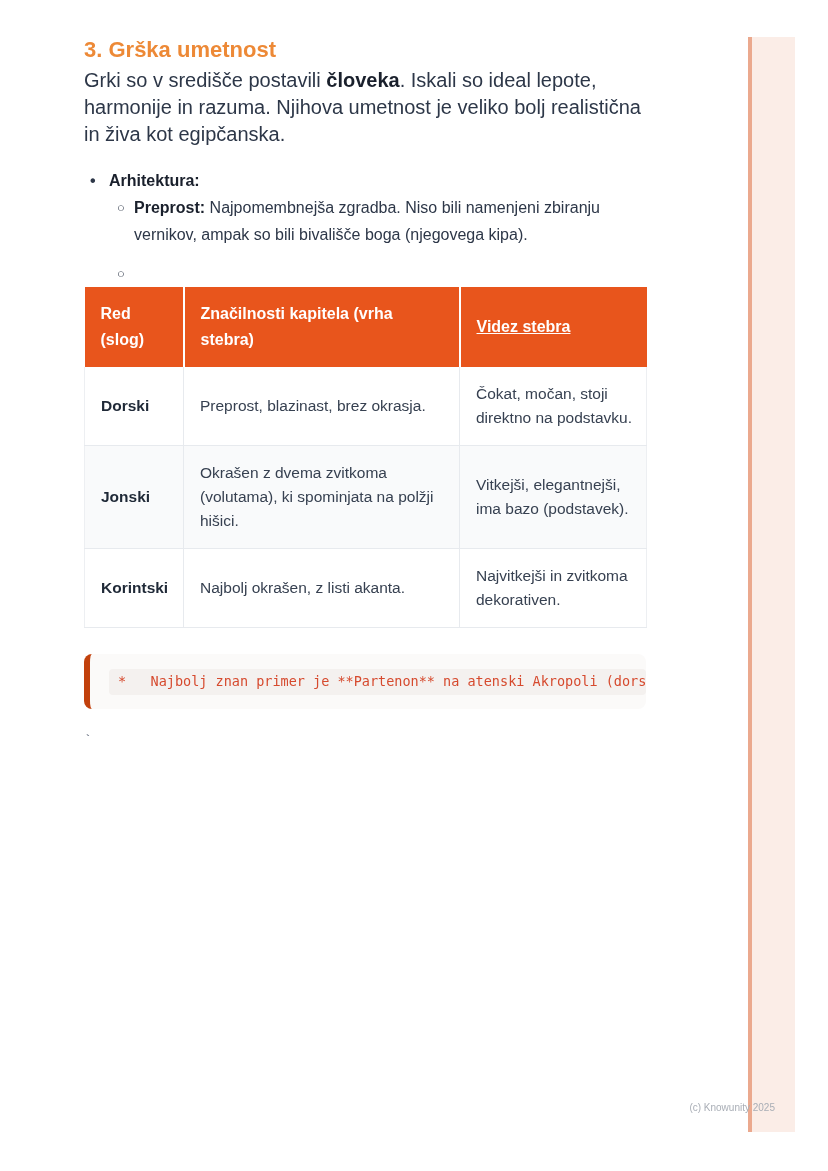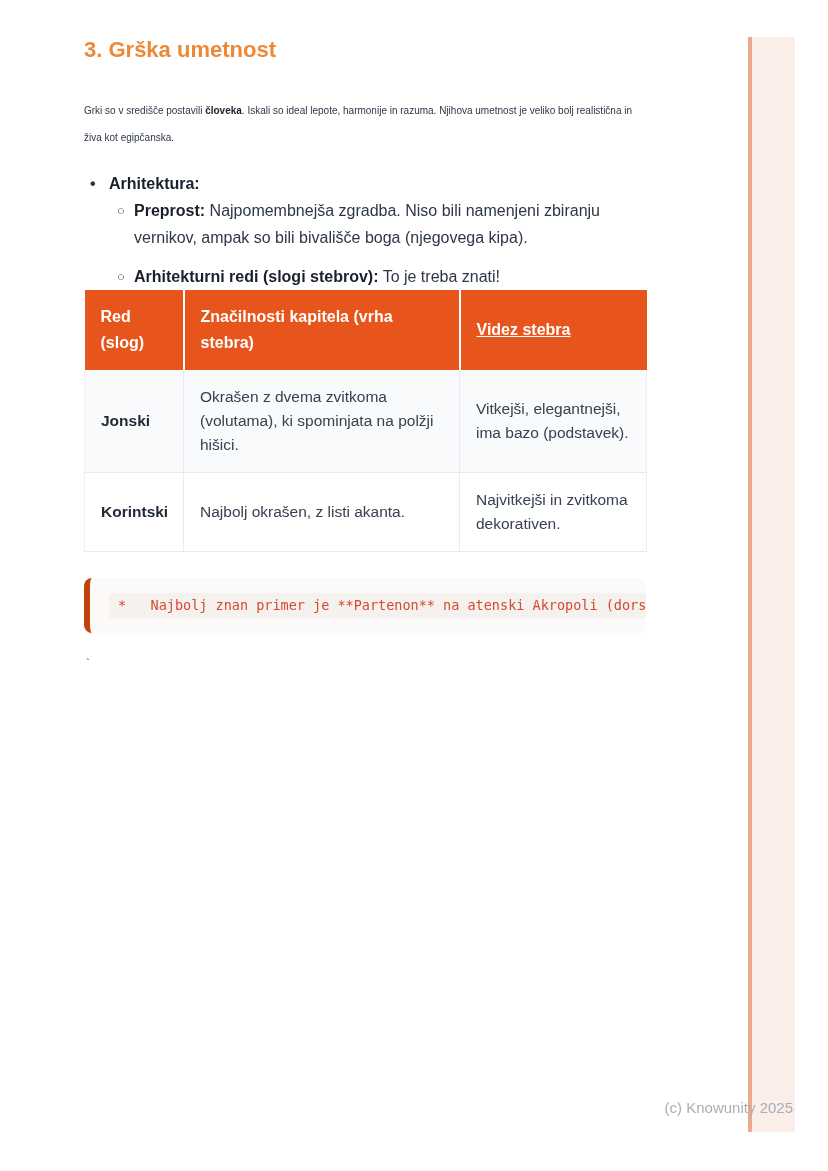--- a/index.html
+++ b/index.html
@@ -30,22 +30,22 @@
   }
 
   .title {
     color: var(--title-orange, #ED8936);
     font-size: 22px;
     line-height: 28px;
     font-weight: 700;
   }
 
   .intro {
-    margin-top: 33px;
-    font-size: 10px;
+    margin-top: 3px;
+    font-size: 20px;
     line-height: 27px;
     color: #2d3748;
   }
   .intro b, .li b { color: #1a202c; }
 
   .list { margin-top: 19px; font-size: 16px; line-height: 27px; }
   .li { display: flex; }
   .li .marker { flex: 0 0 auto; }
   .li1 .marker { width: 25px; padding-left: 6px; font-weight: 700; }
   .li2 { margin-left: 33px; margin-top: 0; }
@@ -113,22 +113,22 @@
   .stray {
     margin-top: 24px;
     font-size: 13px;
     color: #4a5568;
     font-family: "Liberation Mono", "DejaVu Sans Mono", monospace;
   }
 
   .footer {
     position: absolute;
     top: 1101px;
-    right: 35px;
-    font-size: 15px;
+    right: 53px;
+    font-size: 10px;
     line-height: 14px;
     color: #A9AEB6;
     z-index: 3;
     margin-left: 36px;
   }
 </style>
 </head>
 <body>
 
 <div class="stripe"></div>
@@ -143,38 +143,42 @@
     <div class="li li1">
       <span class="marker">•</span>
       <span><b>Arhitektura:</b></span>
     </div>
     <div class="li li2">
       <span class="marker">○</span>
       <span><b>Preprost:</b><span> Najpomembnejša zgradba. Niso bili namenjeni zbiranju vernikov, ampak so bili bivališče boga (njegovega kipa).</span></span>
     </div>
     <div class="li li2">
       <span class="marker">○</span>
-      <span><b>Arhitekturni redi (slogi stebrov):</b><span> To je treba znati!</span></span>
     </div>
   </div>
 
   <table class="orders">
     <colgroup>
         <col class="c1">
         <col class="c2">
         <col class="c3">
       </colgroup>
     <thead>
       <tr>
         <th>Red (slog)</th>
         <th>Značilnosti kapitela (vrha stebra)</th>
         <th>Videz stebra</th>
       </tr>
     </thead>
     <tbody>
+      <tr>
+        <td>Dorski</td>
+        <td>Preprost, blazinast, brez okrasja.</td>
+        <td>Čokat, močan, stoji direktno na podstavku.</td>
+      </tr>
       <tr class="alt">
         <td>Jonski</td>
         <td>Okrašen z dvema zvitkoma (volutama), ki spominjata na polžji hišici.</td>
         <td>Vitkejši, elegantnejši, ima bazo (podstavek).</td>
       </tr>
       <tr>
         <td>Korintski</td>
         <td>Najbolj okrašen, z listi akanta.</td>
         <td>Najvitkejši in zvitkoma dekorativen.</td>
       </tr>

